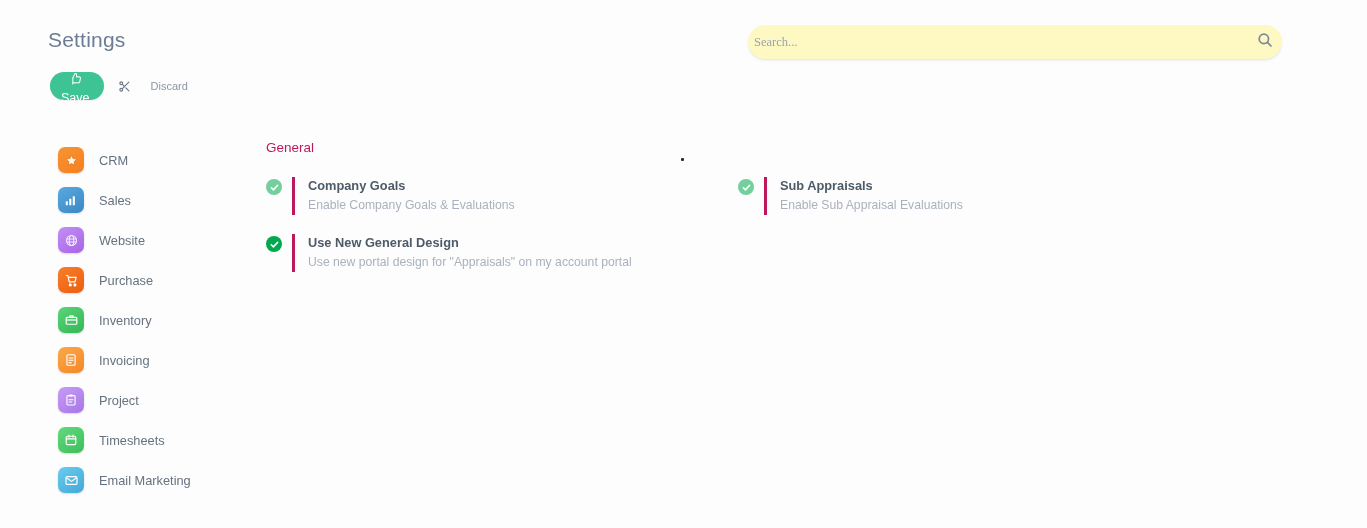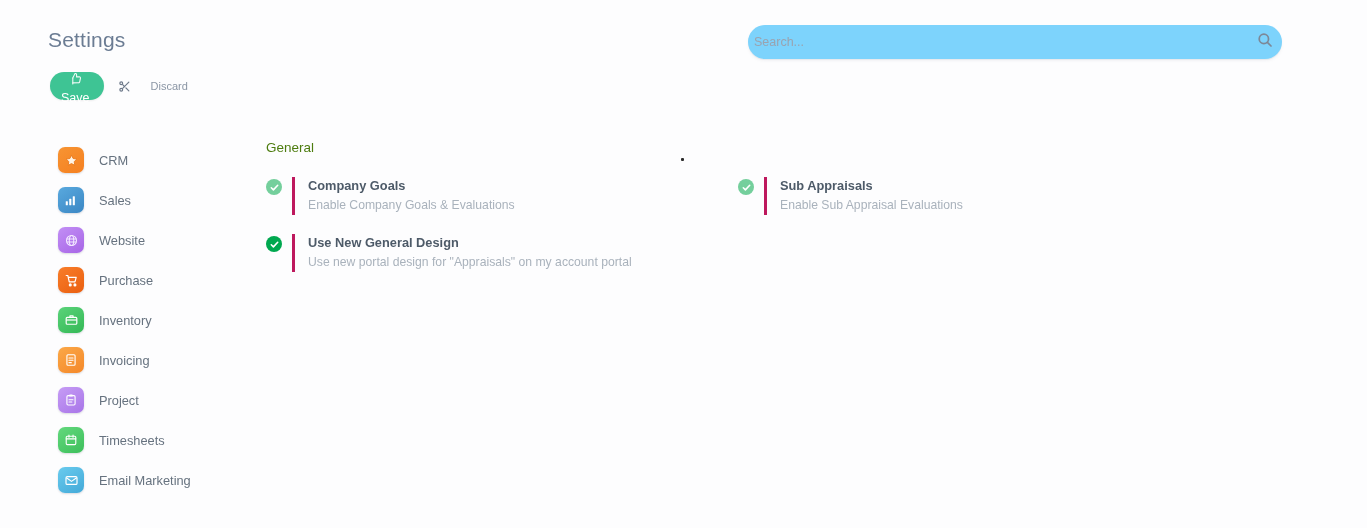--- a/index.html
+++ b/index.html
@@ -71,23 +71,23 @@
   
   .search-wrap {
     position: absolute;
     left: 748px; top: 25px;
     width: 534px; height: 34px;
   }
   .search-input {
     width: 100%; height: 100%;
     border: none;
     border-radius: 18px;
-    background: #7dd3fc;
+    background: #fef9c3;
     padding: 0 34px 0 6px;
-    font-family: Liberation Sans, sans-serif;
+    font-family: Liberation Serif, serif;
     font-size: 12.5px;
     color: #5b6878;
     outline: none;
     box-shadow: 0 1px 0 0 #e7eaee, 0 2px 5px -3px rgba(40,50,70,.22);
   }
   .search-input::placeholder { color: #9aa3b0; }
   .search-icon {
     position: absolute;
     right: 8px; top: 6px;
     width: 18px; height: 18px;
@@ -127,21 +127,21 @@
   }
 
   
   .settings-area {
     position: absolute;
     left: 266px; top: 140px;
     right: 40px;
   }
   .group-title {
     font-size: 13.5px;
-    color: #4d7c0f;
+    color: #be185d;
     margin: 0 0 22px 0;
     font-weight: 400;
   }
   .columns {
     position: relative;
     display: flex;
   }
   .col { position: relative; }
   .col-left  { width: 472px; flex: 0 0 472px; }
   .col-right { width: 440px; flex: 0 0 440px; }

